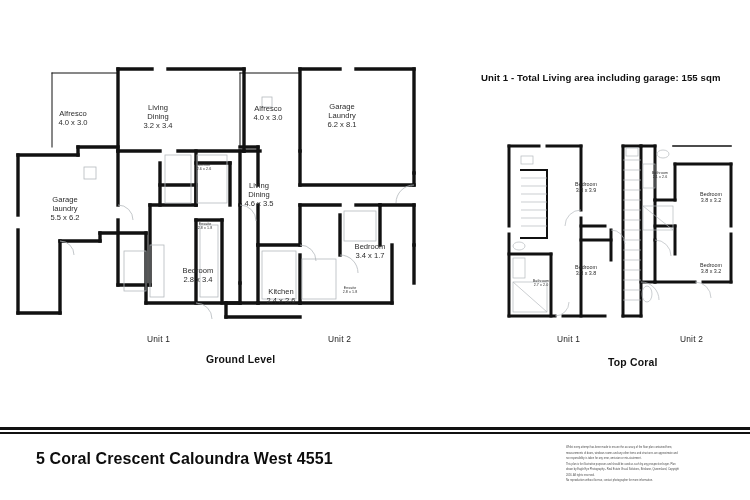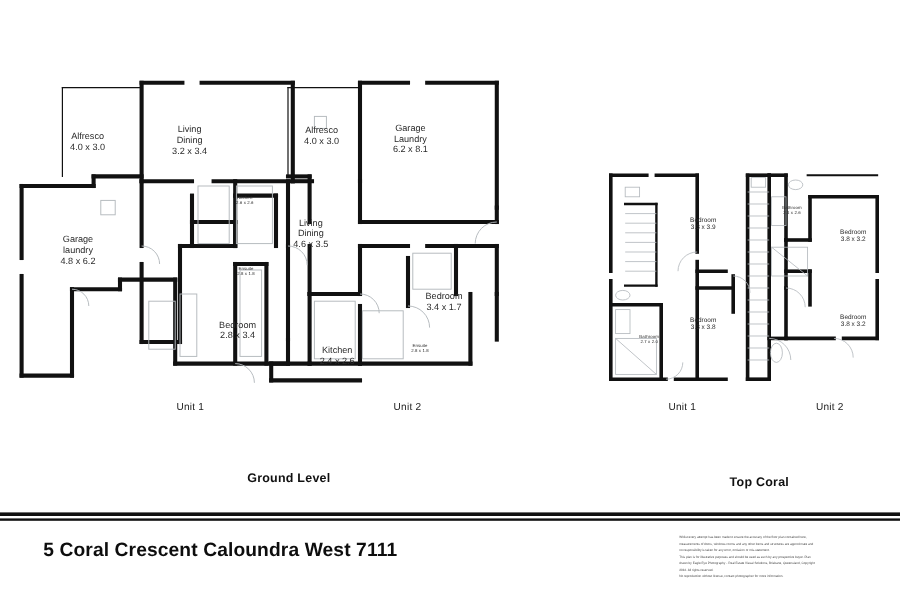--- a/index.html
+++ b/index.html
@@ -54,21 +54,20 @@
     letter-spacing:.2px;
     white-space:nowrap;
   }
   .level-cap{
     position:absolute;
     font-size:10.4px;
     font-weight:700;
     color:#111;
     letter-spacing:.2px;
     white-space:nowrap;
-    margin-top:40px;
   }
 
   
   #rule-outer{
     position:absolute;left:0px;top:427px;width:750px;height:7px;
     background:#111;
   }
   #rule-inner{
     position:absolute;left:0px;top:430px;width:750px;height:1.6px;
     background:#ffffff;
@@ -83,20 +82,21 @@
     font-size:2.6px;line-height:1.62;color:#4a4a4a;
     text-align:left;
   }
   #disclaimer p{margin:0 0 1.4px 0;}
 </style>
 </head>
 <body>
 
 <div id="page">
 
+  <div class="area-note" id="area-1">Unit 1 - Total Living area including garage: 155 sqm</div>
 
   <svg class="plan-svg" id="ground-plan" width="440" height="290" viewBox="0 0 440 290">
     <g fill="none" stroke="#111" stroke-width="3.4" stroke-linecap="square">
 
       <path d="M18,100 L18,160"></path>
       <path d="M18,175 L18,258"></path>
       <path d="M18,258 L60,258"></path>
       <path d="M18,100 L78,100"></path>
       <path d="M78,100 L78,92"></path>
       <path d="M78,92 L118,92"></path>
@@ -200,21 +200,21 @@
   </svg>
 
   <div class="rlabel lbl-m" style="left:43px;top:110px;width:60px;">
     <span class="nm">Alfresco</span>
     <span class="dm">4.0 x 3.0</span>
   </div>
 
   <div class="rlabel lbl-m" style="left:30px;top:196px;width:70px;">
     <span class="nm">Garage</span>
     <span class="nm">laundry</span>
-    <span class="dm">4.8 x 6.2</span>
+    <span class="dm">5.5 x 6.2</span>
   </div>
 
   <div class="rlabel lbl-m" style="left:128px;top:104px;width:60px;">
     <span class="nm">Living</span>
     <span class="nm">Dining</span>
     <span class="dm">3.2 x 3.4</span>
   </div>
 
   <div class="rlabel lbl-s" style="left:184px;top:163px;width:40px;">
     <span class="nm">Kitchen</span>
@@ -388,21 +388,21 @@
     <span class="dm">3.8 x 3.2</span>
   </div>
 
   <div class="unit-cap" style="left:557px;top:334px;">Unit 1</div>
   <div class="unit-cap" style="left:680px;top:334px;">Unit 2</div>
   <div class="level-cap" style="left:608px;top:357px;">Top Coral</div>
 
   <div id="rule-outer"></div>
   <div id="rule-inner"></div>
 
-  <div id="address">5 Coral Crescent  Caloundra West  7111</div>
+  <div id="address">5 Coral Crescent  Caloundra West  4551</div>
 
   <div id="disclaimer">
     <p>Whilst every attempt has been made to ensure the accuracy of the floor plan contained here,</p>
     <p>measurements of doors, windows rooms and any other items and structures are approximate and</p>
     <p>no responsibility is taken for any error, omission or mis-statement.</p>
     <p>This plan is for illustrative purposes and should be used as such by any prospective buyer. Plan</p>
     <p>drawn by Eagle Eye Photography - Real Estate Visual Solutions, Brisbane, Queensland, Copyright</p>
     <p>2016. All rights reserved.</p>
     <p>No reproduction without license, contact photographer for more information.</p>
   </div>

